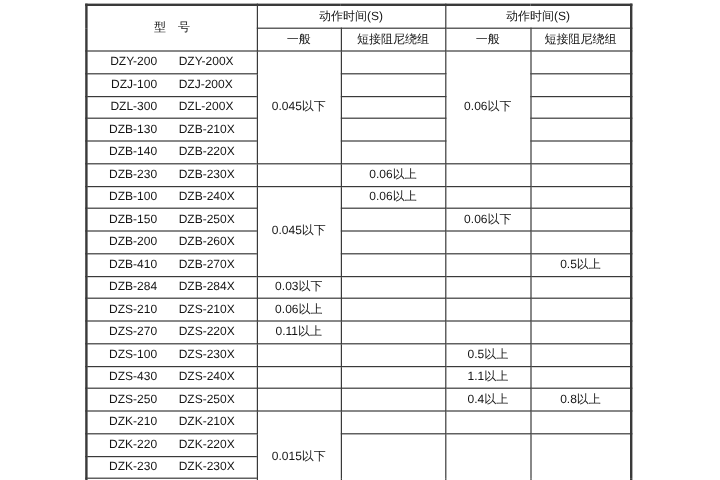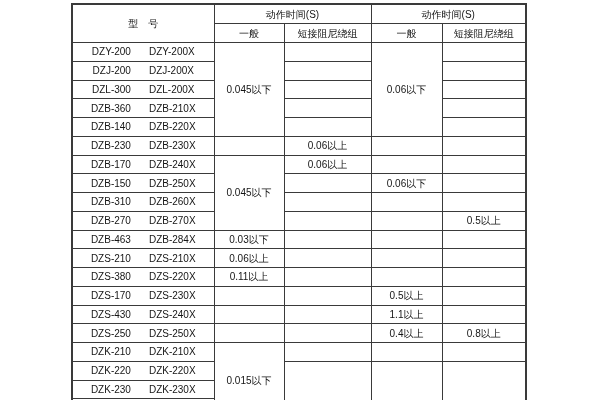--- a/index.html
+++ b/index.html
@@ -49,97 +49,97 @@
       </tr>
 
       <tr>
         <td class="model"><span>DZY-200</span><span class="m2">DZY-200X</span></td>
         <td rowspan="5">0.045以下</td>
         <td></td>
         <td rowspan="5">0.06以下</td>
         <td></td>
       </tr>
       <tr>
-        <td class="model"><span>DZJ-200</span><span class="m2">DZJ-200X</span></td>
+        <td class="model"><span>DZJ-100</span><span class="m2">DZJ-200X</span></td>
         <td></td>
         <td></td>
       </tr>
       <tr>
         <td class="model"><span>DZL-300</span><span class="m2">DZL-200X</span></td>
         <td></td>
         <td></td>
       </tr>
       <tr>
-        <td class="model"><span>DZB-360</span><span class="m2">DZB-210X</span></td>
+        <td class="model"><span>DZB-130</span><span class="m2">DZB-210X</span></td>
         <td></td>
         <td></td>
       </tr>
       <tr>
         <td class="model"><span>DZB-140</span><span class="m2">DZB-220X</span></td>
         <td></td>
         <td></td>
       </tr>
 
       <tr>
         <td class="model"><span>DZB-230</span><span class="m2">DZB-230X</span></td>
         <td></td>
         <td>0.06以上</td>
         <td></td>
         <td></td>
       </tr>
 
       <tr>
-        <td class="model"><span>DZB-170</span><span class="m2">DZB-240X</span></td>
+        <td class="model"><span>DZB-100</span><span class="m2">DZB-240X</span></td>
         <td rowspan="4">0.045以下</td>
         <td>0.06以上</td>
         <td></td>
         <td></td>
       </tr>
       <tr>
         <td class="model"><span>DZB-150</span><span class="m2">DZB-250X</span></td>
         <td></td>
         <td>0.06以下</td>
         <td></td>
       </tr>
       <tr>
-        <td class="model"><span>DZB-310</span><span class="m2">DZB-260X</span></td>
+        <td class="model"><span>DZB-200</span><span class="m2">DZB-260X</span></td>
         <td></td>
         <td></td>
         <td></td>
       </tr>
       <tr>
-        <td class="model"><span>DZB-270</span><span class="m2">DZB-270X</span></td>
+        <td class="model"><span>DZB-410</span><span class="m2">DZB-270X</span></td>
         <td></td>
         <td></td>
         <td>0.5以上</td>
       </tr>
 
       <tr>
-        <td class="model"><span>DZB-463</span><span class="m2">DZB-284X</span></td>
+        <td class="model"><span>DZB-284</span><span class="m2">DZB-284X</span></td>
         <td>0.03以下</td>
         <td></td>
         <td></td>
         <td></td>
       </tr>
       <tr>
         <td class="model"><span>DZS-210</span><span class="m2">DZS-210X</span></td>
         <td>0.06以上</td>
         <td></td>
         <td></td>
         <td></td>
       </tr>
       <tr>
-        <td class="model"><span>DZS-380</span><span class="m2">DZS-220X</span></td>
+        <td class="model"><span>DZS-270</span><span class="m2">DZS-220X</span></td>
         <td>0.11以上</td>
         <td></td>
         <td></td>
         <td></td>
       </tr>
       <tr>
-        <td class="model"><span>DZS-170</span><span class="m2">DZS-230X</span></td>
+        <td class="model"><span>DZS-100</span><span class="m2">DZS-230X</span></td>
         <td></td>
         <td></td>
         <td>0.5以上</td>
         <td></td>
       </tr>
       <tr>
         <td class="model"><span>DZS-430</span><span class="m2">DZS-240X</span></td>
         <td></td>
         <td></td>
         <td>1.1以上</td>

